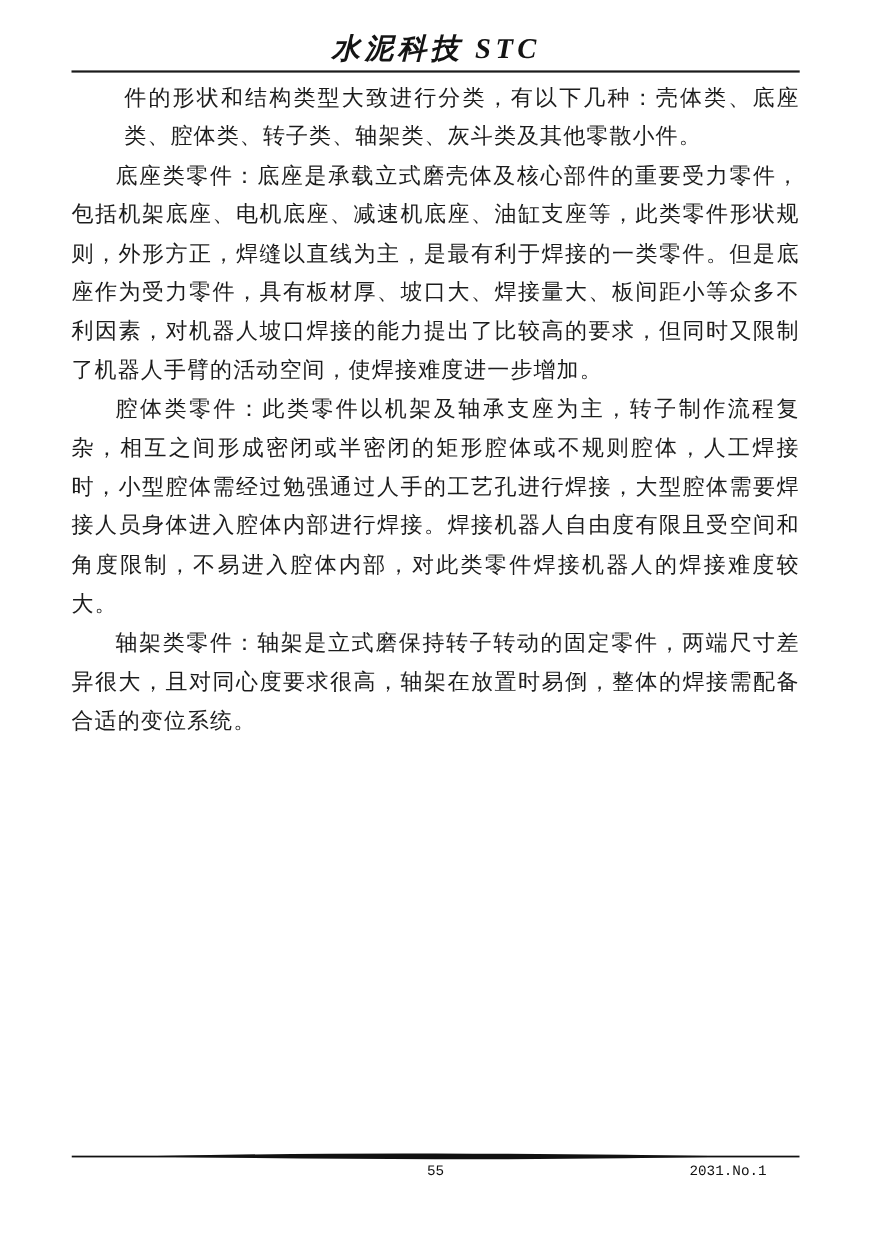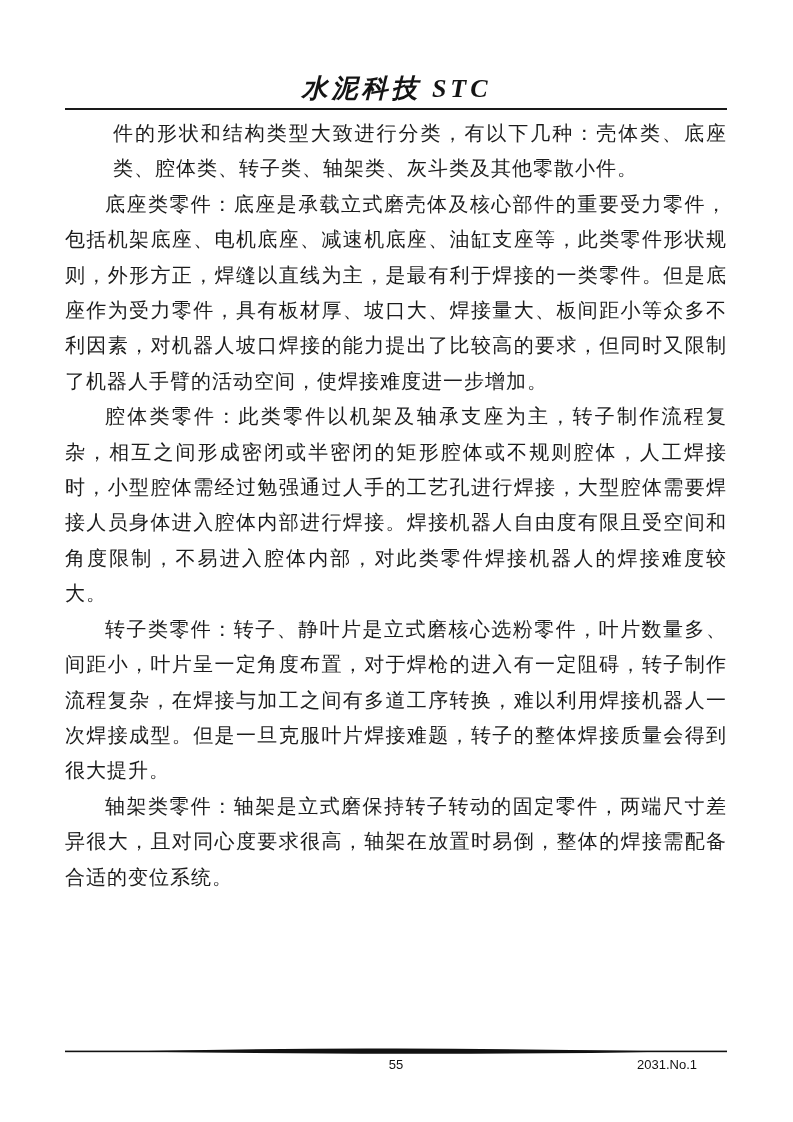--- a/index.html
+++ b/index.html
@@ -12,22 +12,21 @@
     width: 793px;
     height: 1122px;
     margin: 0 auto;
     background: #ffffff;
     overflow: hidden;
     font-family: "Liberation Serif", "DejaVu Serif", serif;
     color: #1a1a1a;
   }
   
   .page-header {
-    padding-top: 48px;
-    margin-top: 24px;
+    padding-top: 28px;
   }
   .journal-title {
     text-align: center;
     font-size: 26px;
     line-height: 34px;
     font-style: italic;
     font-weight: 600;
     letter-spacing: 4px;
     color: #141414;
     white-space: pre;
@@ -65,21 +64,21 @@
   }
   .footer-rule-svg {
     display: block;
     width: 100%;
     height: 7px;
   }
   .footer-row {
     position: relative;
     margin-top: 1px;
     height: 18px;
-    font-family: Liberation Sans, sans-serif;
+    font-family: Liberation Mono, monospace;
     font-size: 13px;
     line-height: 18px;
     color: #111111;
   }
   .page-number {
     position: absolute;
     left: 50%;
     transform: translateX(-50%);
   }
   .issue-label {
@@ -94,21 +93,20 @@
 
   <header class="page-header">
     <div class="journal-title">水泥科技 STC</div>
     <div class="header-rule"></div>
   </header>
 
   <main class="article-body">
     <p class="no-indent">件的形状和结构类型大致进行分类，有以下几种：壳体类、底座类、腔体类、转子类、轴架类、灰斗类及其他零散小件。</p>
     <p>底座类零件：底座是承载立式磨壳体及核心部件的重要受力零件，包括机架底座、电机底座、减速机底座、油缸支座等，此类零件形状规则，外形方正，焊缝以直线为主，是最有利于焊接的一类零件。但是底座作为受力零件，具有板材厚、坡口大、焊接量大、板间距小等众多不利因素，对机器人坡口焊接的能力提出了比较高的要求，但同时又限制了机器人手臂的活动空间，使焊接难度进一步增加。</p>
     <p>腔体类零件：此类零件以机架及轴承支座为主，转子制作流程复杂，相互之间形成密闭或半密闭的矩形腔体或不规则腔体，人工焊接时，小型腔体需经过勉强通过人手的工艺孔进行焊接，大型腔体需要焊接人员身体进入腔体内部进行焊接。焊接机器人自由度有限且受空间和角度限制，不易进入腔体内部，对此类零件焊接机器人的焊接难度较大。</p>
-    <p>转子类零件：转子、静叶片是立式磨核心选粉零件，叶片数量多、间距小，叶片呈一定角度布置，对于焊枪的进入有一定阻碍，转子制作流程复杂，在焊接与加工之间有多道工序转换，难以利用焊接机器人一次焊接成型。但是一旦克服叶片焊接难题，转子的整体焊接质量会得到很大提升。</p>
     <p>轴架类零件：轴架是立式磨保持转子转动的固定零件，两端尺寸差异很大，且对同心度要求很高，轴架在放置时易倒，整体的焊接需配备合适的变位系统。</p>
   </main>
 
   <footer class="page-footer">
     <svg class="footer-rule-svg" viewBox="0 0 662 7" preserveAspectRatio="none" aria-hidden="true">
       <rect x="0" y="2.6" width="662" height="1.6" fill="#111111"></rect>
       <path d="M55,3.4 Q200,0.2 331,0.6 Q470,1.0 610,3.4 Q470,6.2 331,5.8 Q200,5.4 55,3.4 Z" fill="#111111"></path>
     </svg>
     <div class="footer-row">
       <span class="page-number">55</span>

